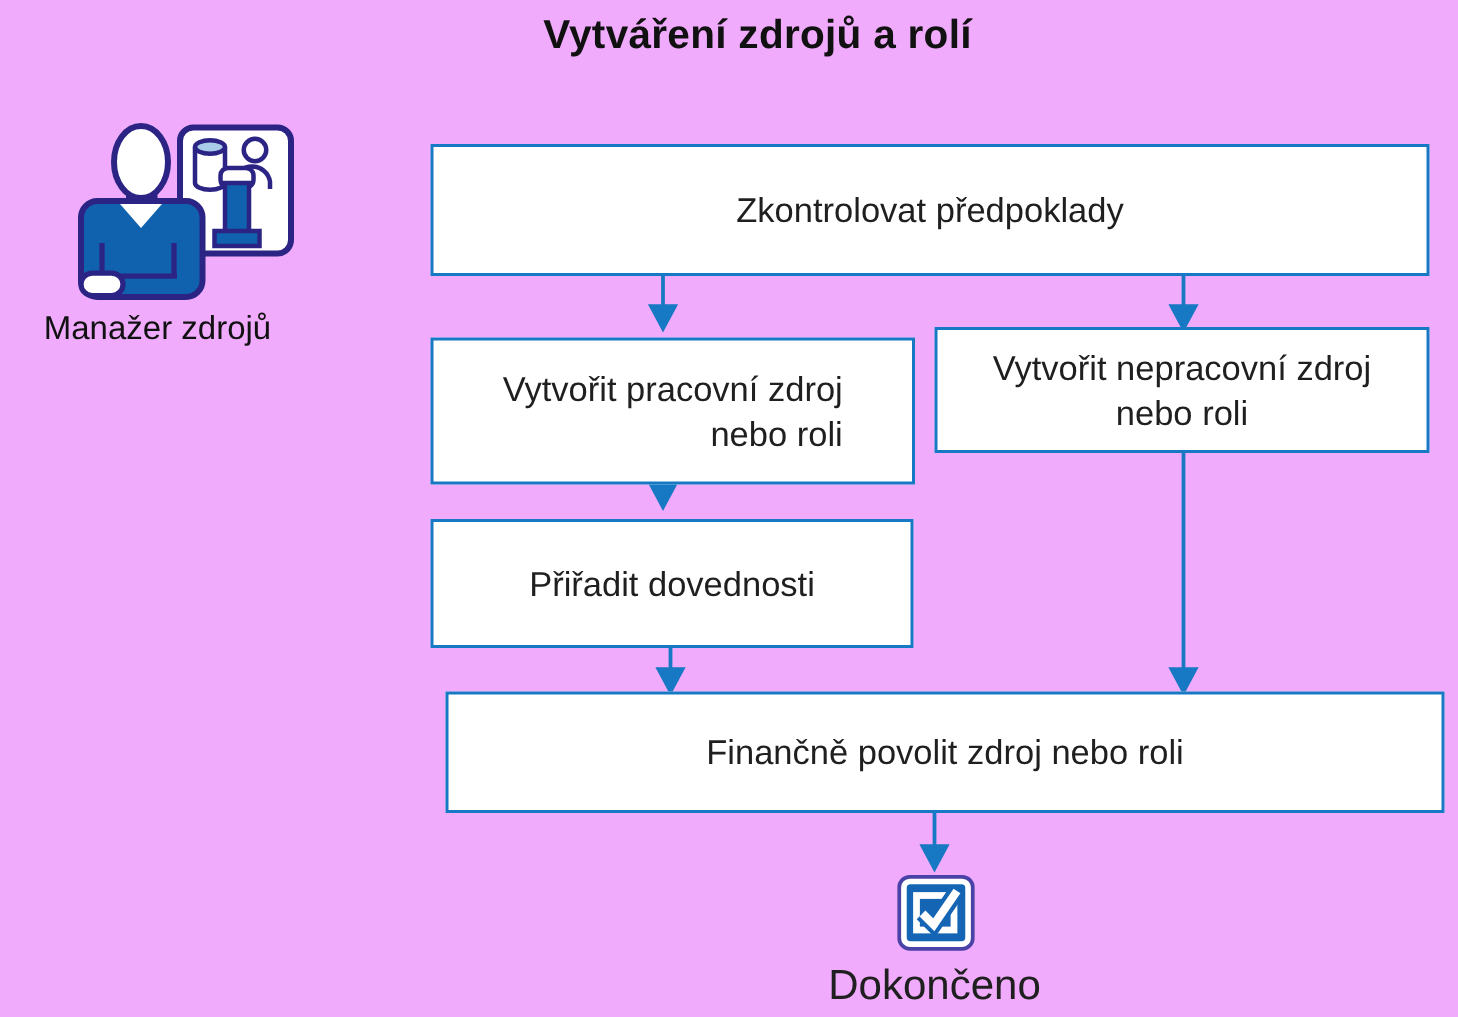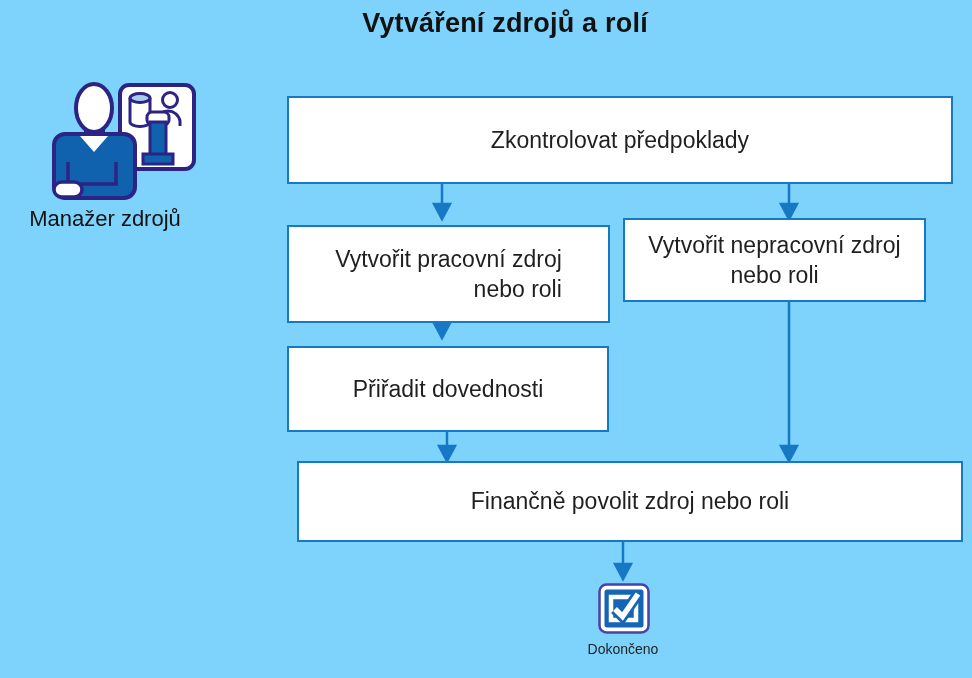--- a/index.html
+++ b/index.html
@@ -1,20 +1,20 @@
 <!DOCTYPE html>
 <html><head>
 <meta charset="utf-8">
 <style>
   html, body { margin: 0; padding: 0; background: #ffffff; }
   .canvas {
     position: relative;
     width: 972px;
     height: 678px;
-    background: #7dd3fc;
+    background: #f0abfc;
     font-family: "Liberation Sans", sans-serif;
     color: #1f1f1f;
     overflow: hidden;
   }
   .diagram-title {
     position: absolute;
     left: 40px;
     top: 8px;
     width: 930px;
     text-align: center;
@@ -33,21 +33,21 @@
     justify-content: center;
     text-align: center;
     font-size: 23px;
     line-height: 1.32;
     color: #1f1f1f;
     white-space: pre-line;
     padding: 4px 10px;
   }
   .box-a { left: 287px; top: 96px;  width: 666px; height: 88px; }
   .box-b { left: 287px; top: 225px; width: 323px; height: 98px; text-align: right; }
-  .box-c { left: 623px; top: 218px; width: 303px; height: 84px; }
+  .box-c { left: 623px; top: 218px; width: 330px; height: 84px; }
   .box-d { left: 287px; top: 346px; width: 322px; height: 86px; }
   .box-e { left: 297px; top: 461px; width: 666px; height: 81px; }
   .connector-layer {
     position: absolute;
     left: 0; top: 0;
     width: 972px; height: 678px;
     pointer-events: none;
   }
   .actor-icon-wrap {
     position: absolute;
@@ -66,21 +66,21 @@
   .end-icon-wrap {
     position: absolute;
     left: 598px; top: 583px;
     width: 52px; height: 51px;
   }
   .end-label {
     position: absolute;
     left: 543px; top: 641px;
     width: 160px;
     text-align: center;
-    font-size: 14px;
+    font-size: 28px;
     color: #1f1f1f;
   }
 </style>
 </head>
 <body>
 
 <div class="canvas">
 
   <div class="diagram-title">Vytváření zdrojů a rolí</div>
 

